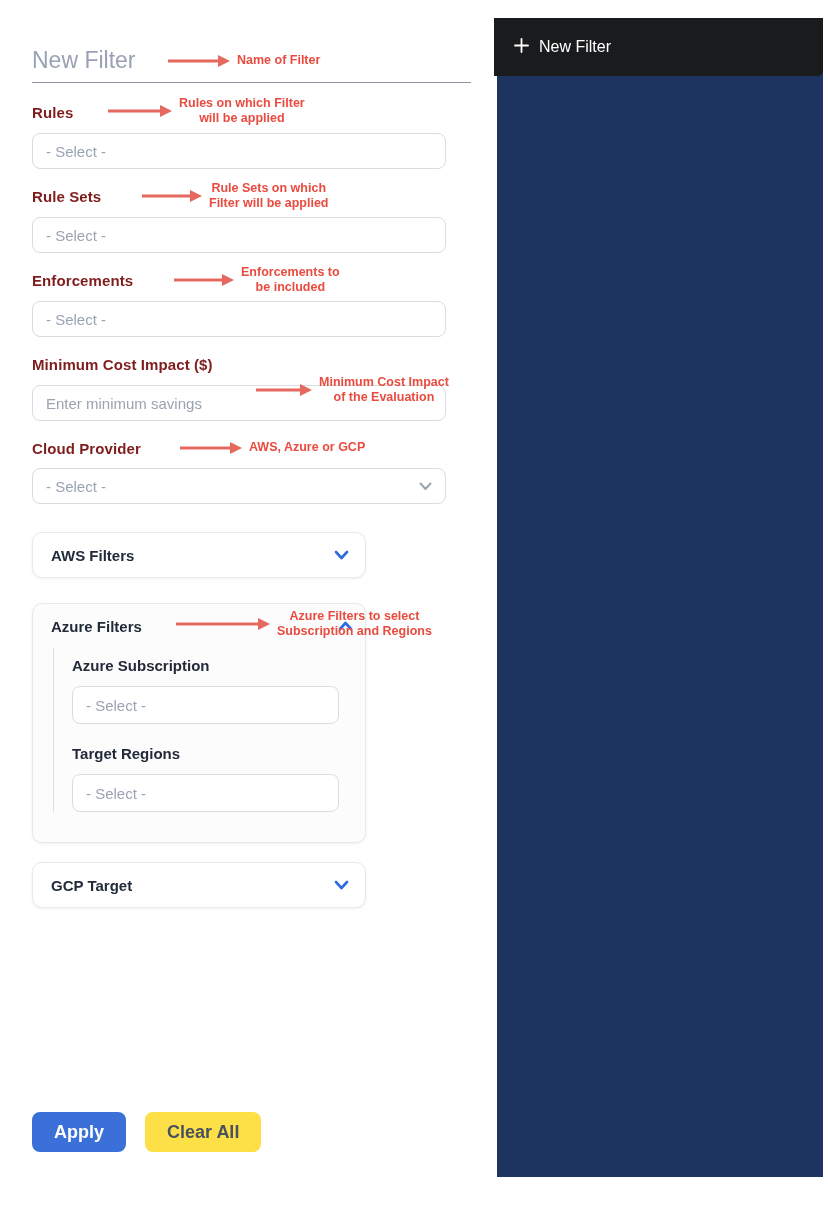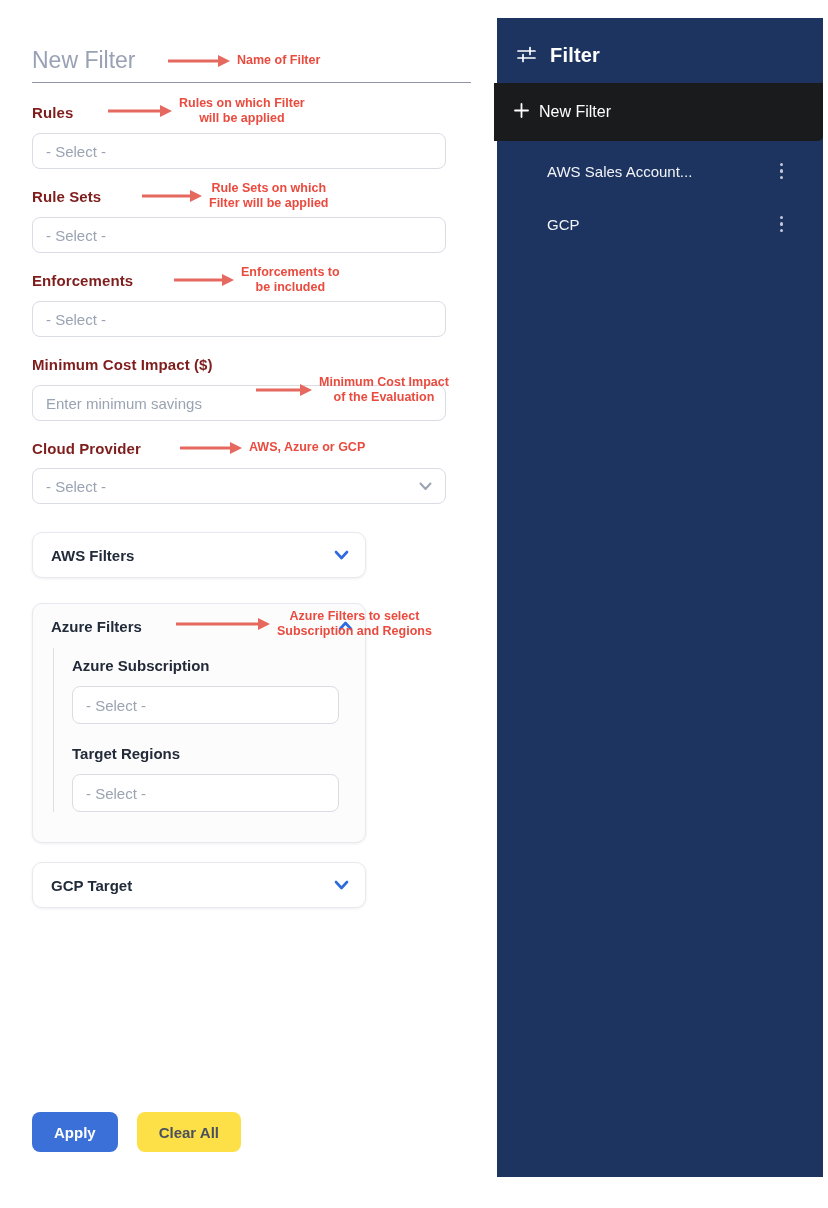--- a/index.html
+++ b/index.html
@@ -30,21 +30,21 @@
   .azure-body { position:absolute; left:20px; top:44px; right:26px; height:164px;
                 border-left:1px solid #dbdfe6; padding:8px 0 0 18px; }
   .sub-label { font-size:15px; line-height:20px; font-weight:700; color:#232a38; }
   .sub-control { width:100%; height:38px; background:#ffffff; border:1px solid #d9dce3; border-radius:8px;
                  display:flex; align-items:center; padding:0 13px; font-size:15px; color:#9aa3b2; margin-top:10px; }
   .sub-label + .sub-control + .sub-label { margin-top:20px; }
   .sub-label.second { margin-top:20px; }
 
   .btn-row { position:absolute; top:1112px; left:0; display:flex; gap:19px; }
   .btn { height:40px; border:none; border-radius:8px; font-family:"Liberation Sans", sans-serif;
-         font-size:15px; font-weight:700; padding:0 22px; cursor:pointer; }
+         font-size:18px; font-weight:700; padding:0 22px; cursor:pointer; }
   .btn-apply { background:#3b70d8; color:#ffffff; }
   .btn-clear { background:#fde047; color:#49505e; }
 
   
   .annot { position:absolute; display:flex; align-items:center; gap:7px; pointer-events:none; z-index:5; }
   .annot-text { color:#e94b3f; font-weight:700; font-size:12.5px; line-height:15px; text-align:center; white-space:pre-line; }
 
   
   .sidebar { position:absolute; left:497px; top:18px; width:326px; height:1159px; background:#1d3461; }
   .sidebar-header { display:flex; align-items:center; gap:13px; padding:26px 20px 16px 20px; }
@@ -202,55 +202,26 @@
   <div class="annot" style="left:176px; top:609px;">
     <svg width="94" height="14">
         <line x1="0" y1="7" x2="82" y2="7" stroke="#e5695e" stroke-width="3"></line>
         <polygon points="82,1 94,7 82,13" fill="#e5695e"></polygon>
       </svg>
     <div class="annot-text">Azure Filters to select
 Subscription and Regions</div>
   </div>
 
   <aside class="sidebar">
-    <div class="sidebar-header">
-      <span>
-        <svg width="20" height="18" viewBox="0 0 20 18">
-          <line x1="1" y1="6" x2="18" y2="6" stroke="#ffffff" stroke-width="1.7" stroke-linecap="round"></line>
-          <line x1="13" y1="2.5" x2="13" y2="9.5" stroke="#ffffff" stroke-width="1.7" stroke-linecap="round"></line>
-          <line x1="1" y1="13" x2="18" y2="13" stroke="#ffffff" stroke-width="1.7" stroke-linecap="round"></line>
-          <line x1="6" y1="9.5" x2="6" y2="16.5" stroke="#ffffff" stroke-width="1.7" stroke-linecap="round"></line>
-        </svg>
-      </span>
-      <span class="sidebar-title">Filter</span>
-    </div>
 
     <div class="newfilter-row">
       <span>
         <svg width="15" height="15" viewBox="0 0 15 15">
           <line x1="7.5" y1="1" x2="7.5" y2="14" stroke="#ffffff" stroke-width="1.8" stroke-linecap="round"></line>
           <line x1="1" y1="7.5" x2="14" y2="7.5" stroke="#ffffff" stroke-width="1.8" stroke-linecap="round"></line>
         </svg>
       </span>
       <span class="newfilter-label">New Filter</span>
     </div>
 
-    <div class="filter-list">
-      <div class="filter-item">
-        <span class="filter-item-label">AWS Sales Account...</span>
-        <span class="kebab">
-            <i></i>
-            <i></i>
-            <i></i>
-          </span>
-      </div>
-      <div class="filter-item">
-        <span class="filter-item-label">GCP</span>
-        <span class="kebab">
-            <i></i>
-            <i></i>
-            <i></i>
-          </span>
-      </div>
-    </div>
   </aside>
 
 </div>
 
 </body></html>

